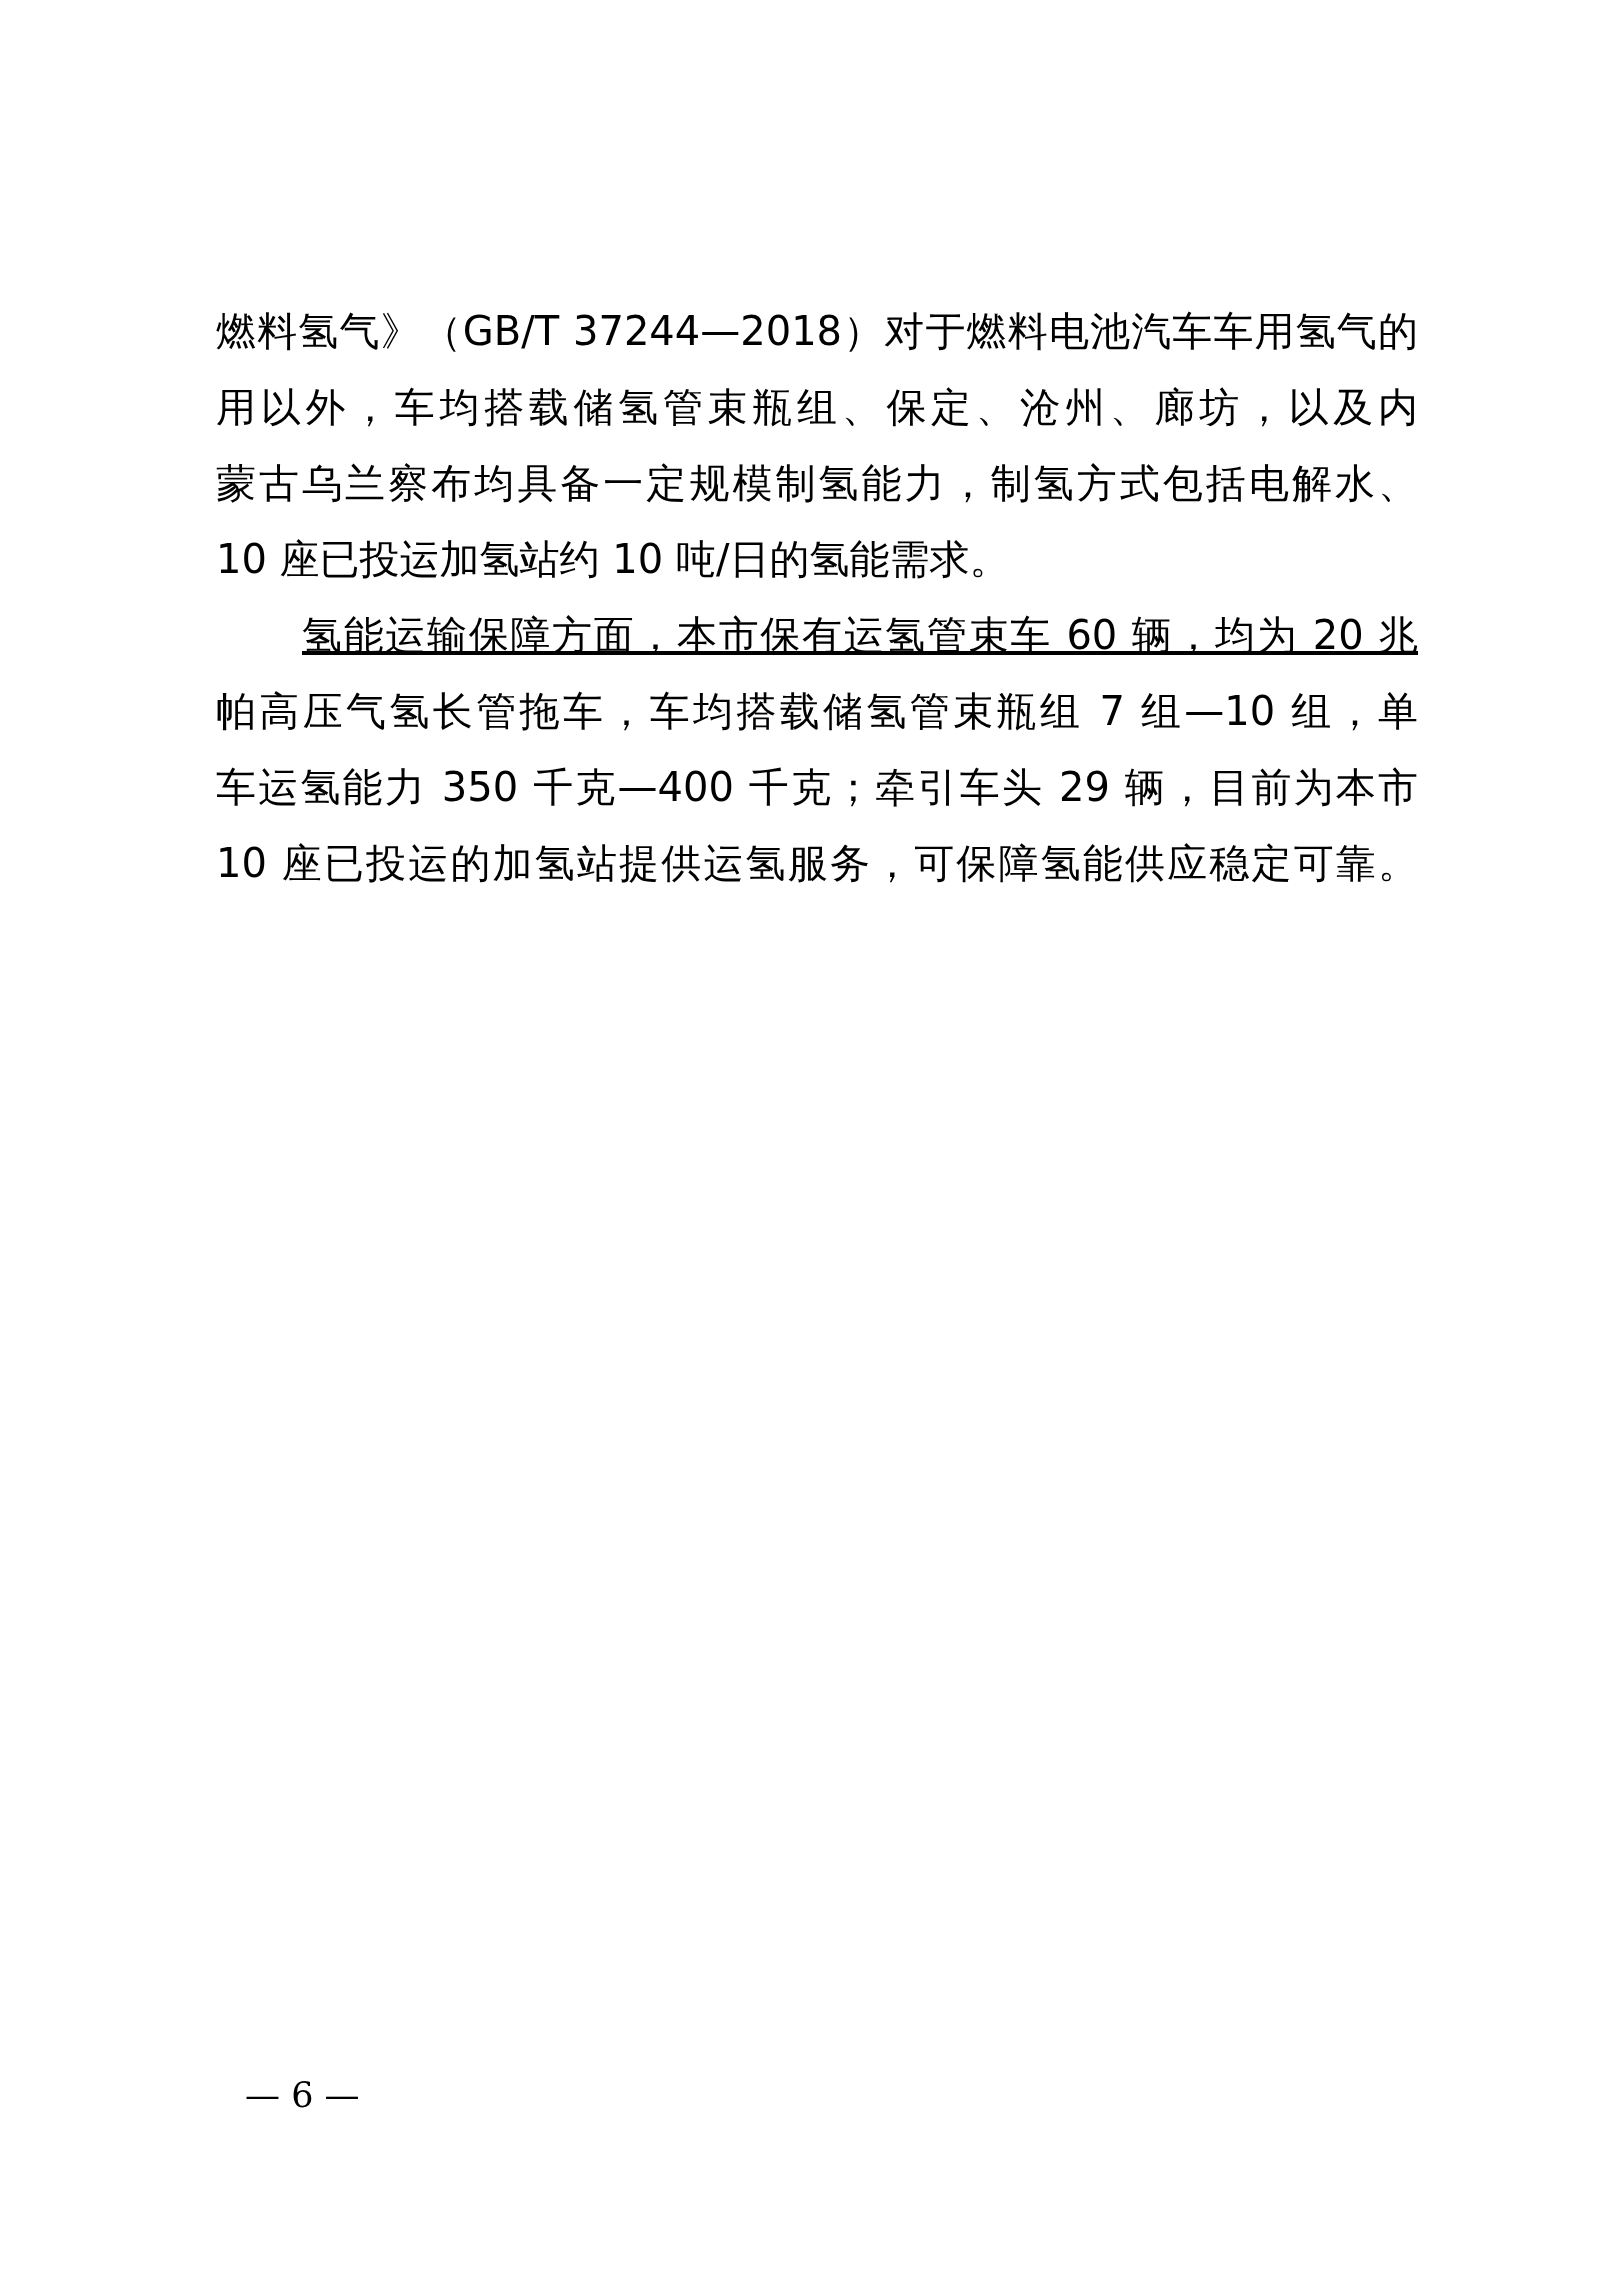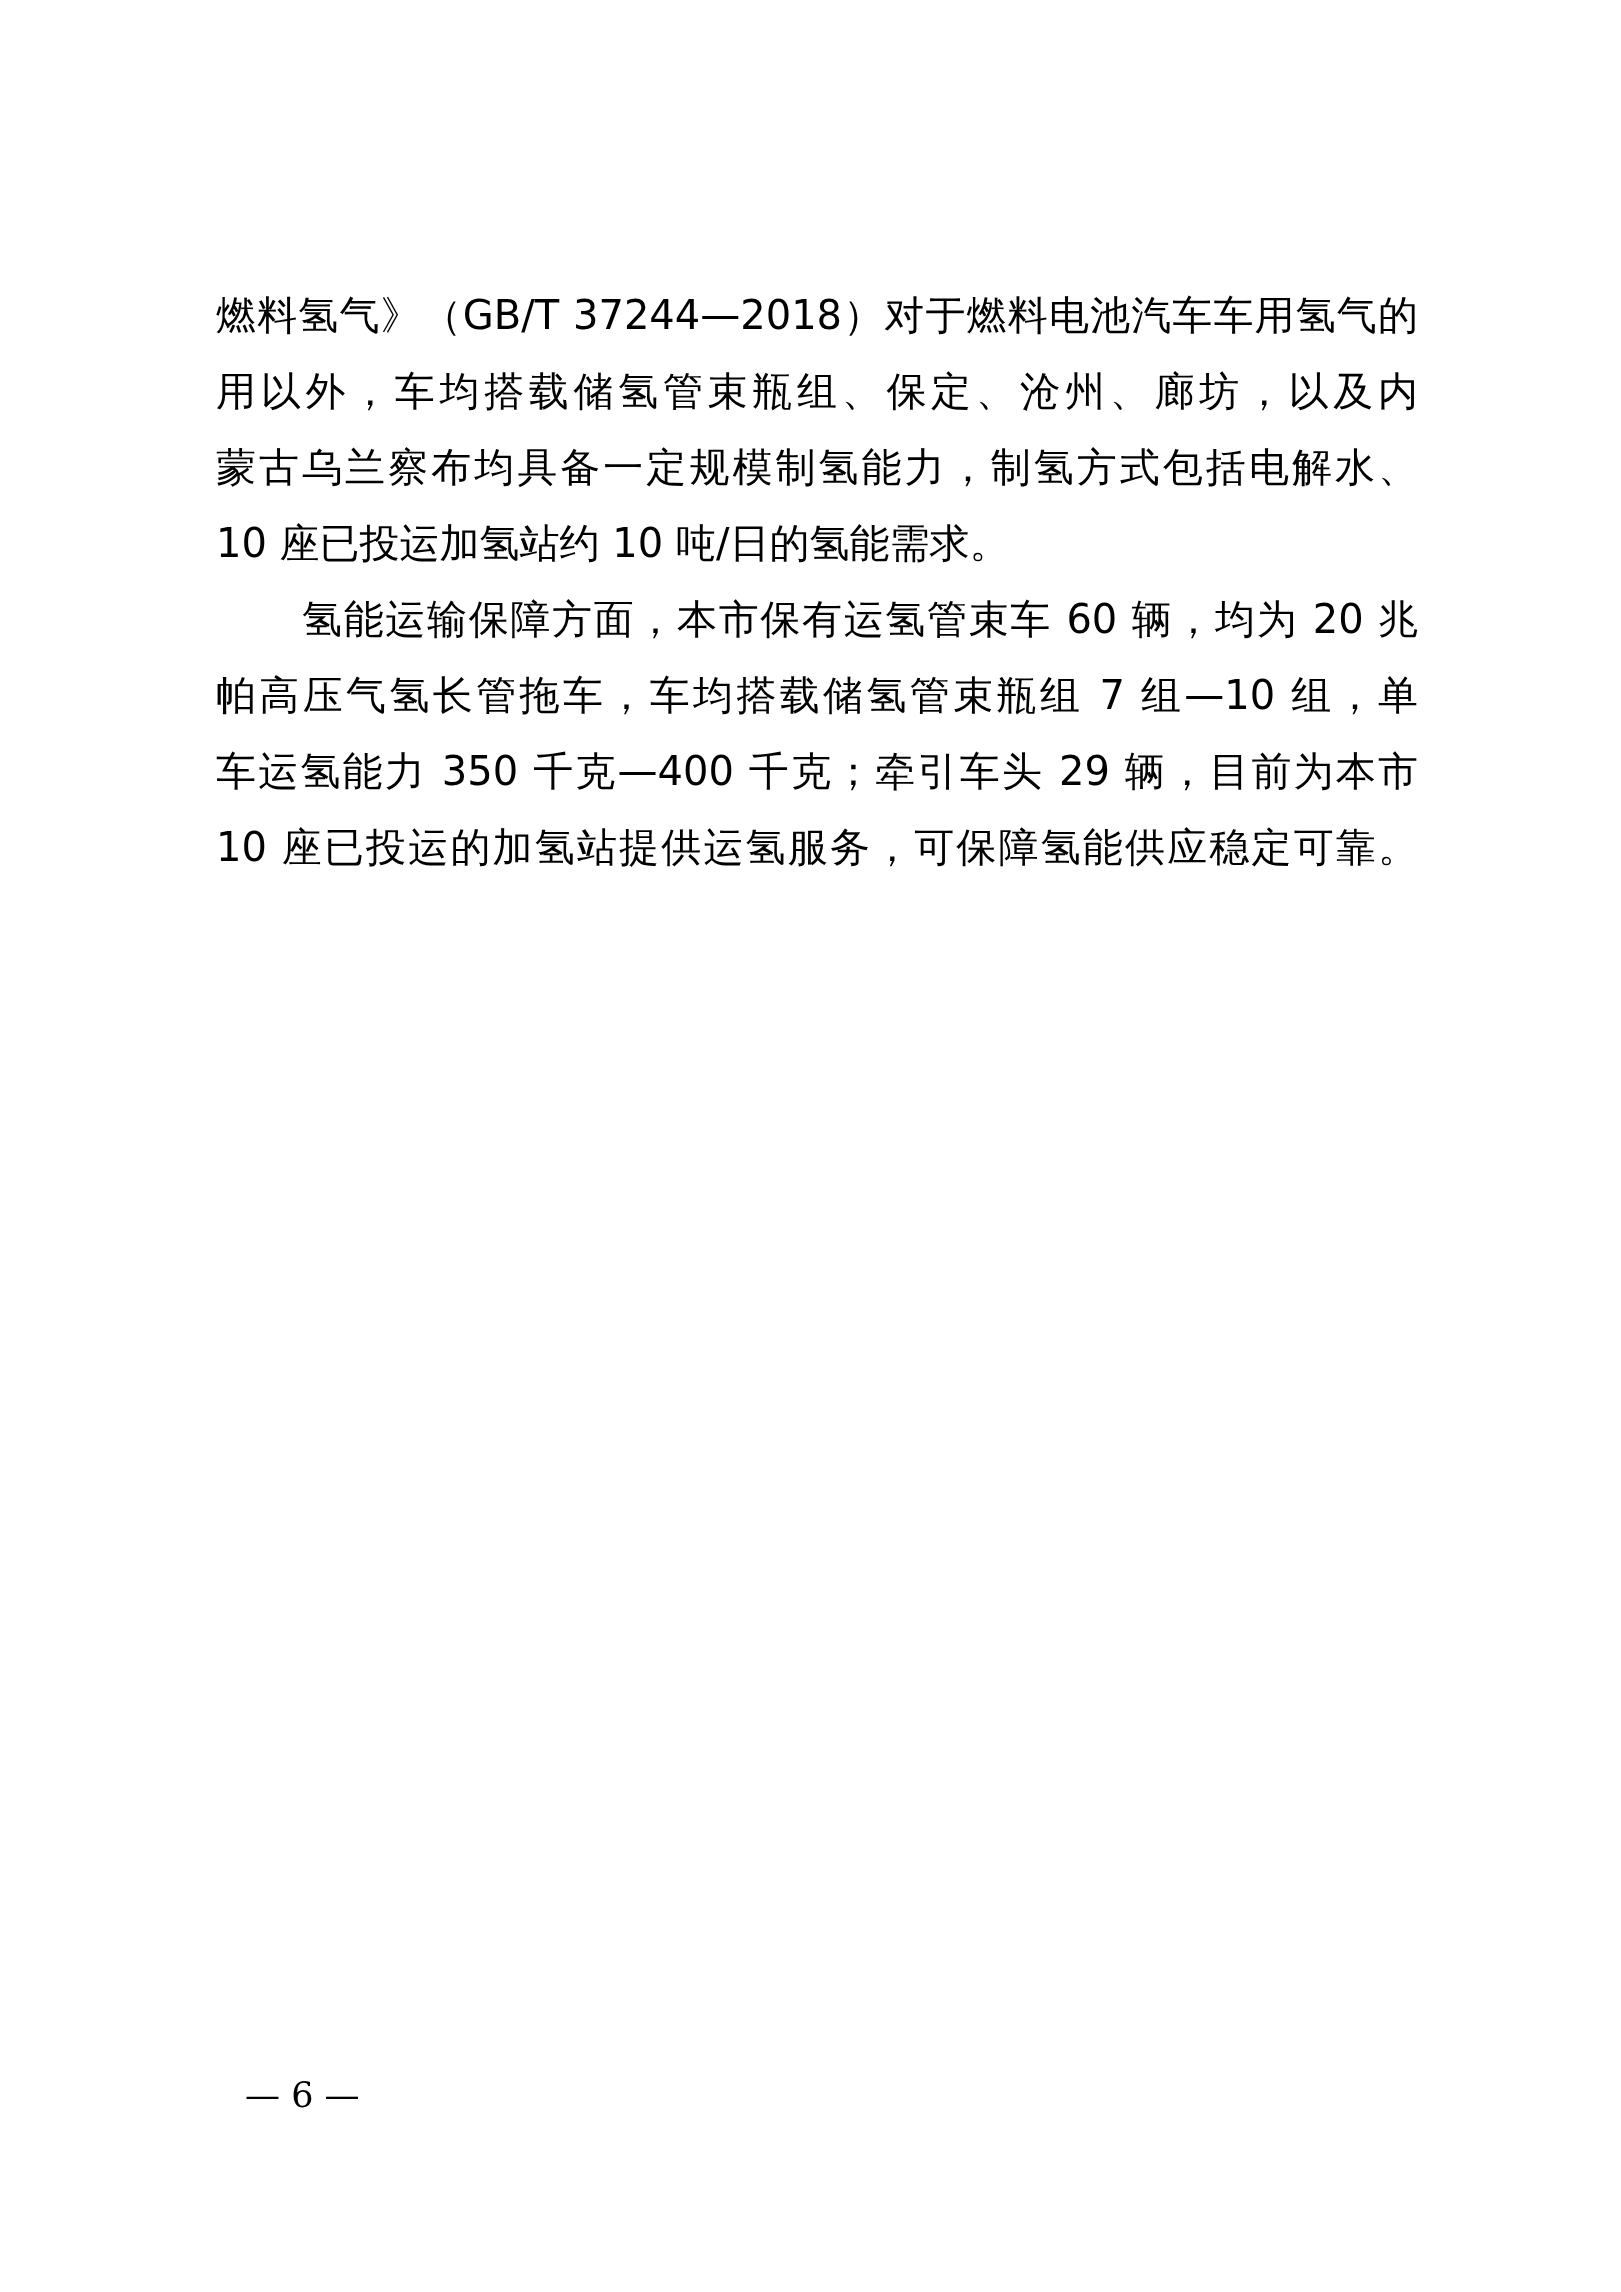--- a/index.html
+++ b/index.html
@@ -11,39 +11,40 @@
       width: 1621px;
       height: 2293px;
       position: relative;
       overflow: hidden;
       color: #000000;
       font-family: "DejaVu Sans", "Liberation Sans", sans-serif;
     }
     .page-body {
       position: absolute;
       left: 216px;
-      top: 288px;
+      top: 304px;
       width: 1202px;
     }
     .line {
       display: block;
       height: 76px;
       line-height: 55px;
       font-size: 40px;
       white-space: nowrap;
       text-align: justify;
       text-align-last: justify;
       letter-spacing: 0px;
     }
     .line.last {
       text-align-last: left;
       text-align: center;
     }
     .line.indent {
       padding-left: 86px;
+      text-decoration: underline;
     }
     .page-number {
       position: absolute;
       left: 245px;
       top: 2076px;
       font-family: "DejaVu Serif", "Liberation Serif", serif;
       font-size: 35px;
       line-height: 39px;
       white-space: pre;
     }

